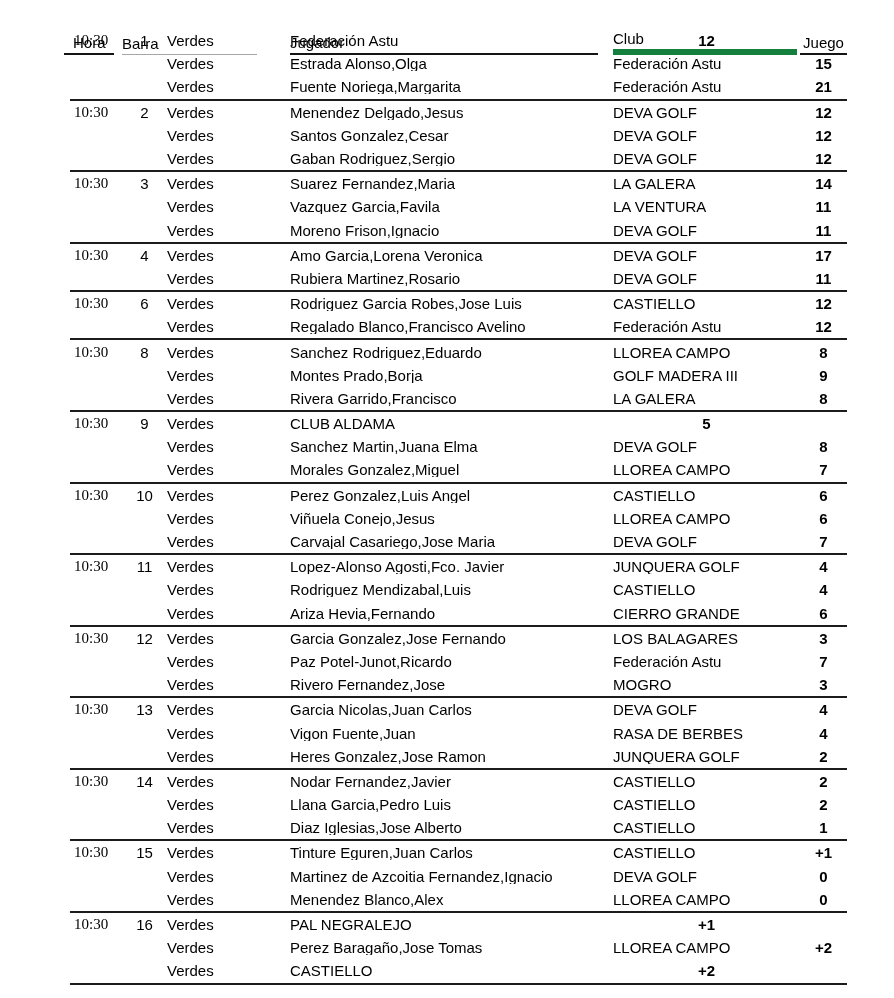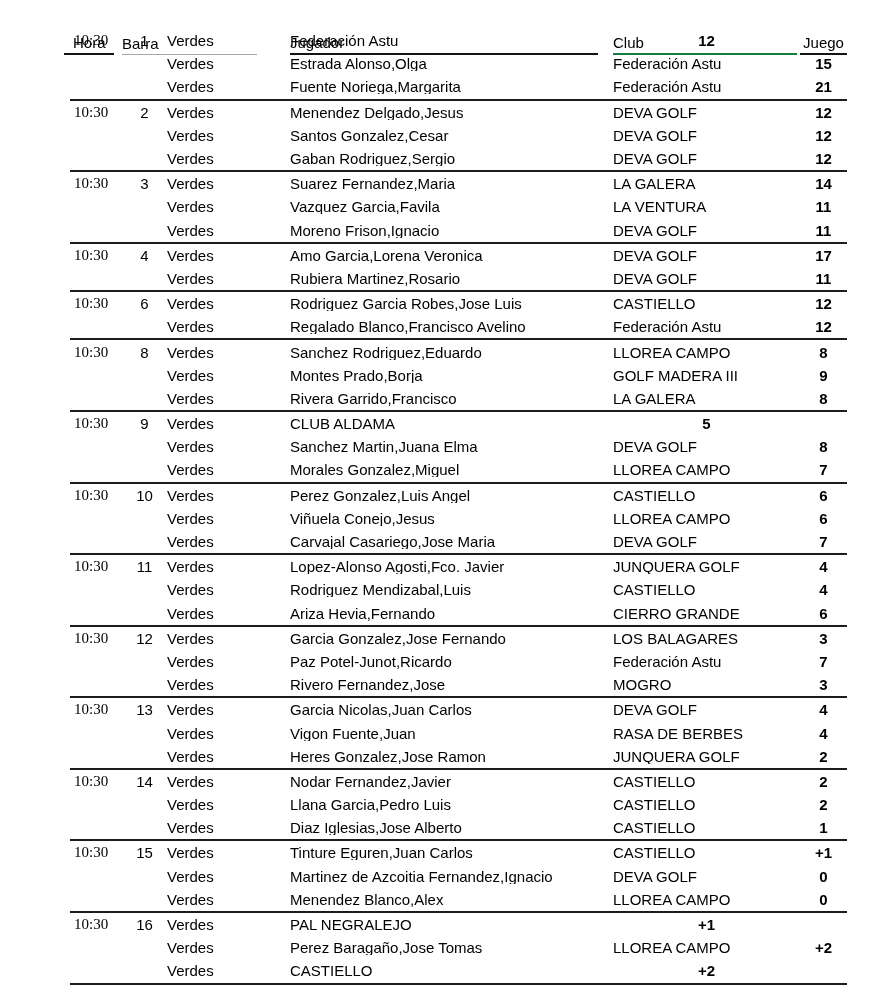--- a/index.html
+++ b/index.html
@@ -50,21 +50,21 @@
     border-bottom: 1px solid #a6a6a6;
   }
   .hcell-jugador { grid-column: 4; }
   .hd-jugador {
     width: 308px;
     border-bottom: 2px solid #141414;
   }
   .hcell-club { grid-column: 5; }
   .hd-club {
     width: 184px;
-    border-bottom: 2px solid #15803d;
+    border-bottom: 6px solid #15803d;
   }
   .hcell-juego { grid-column: 6; margin-top: 30px; }
   .hd-juego {
     width: 47px;
     text-align: center;
     border-bottom: 2px solid #141414;
   }
   .group { }
   .group + .group { border-top: 2px solid #1c1c1c; }
   .player-row {

